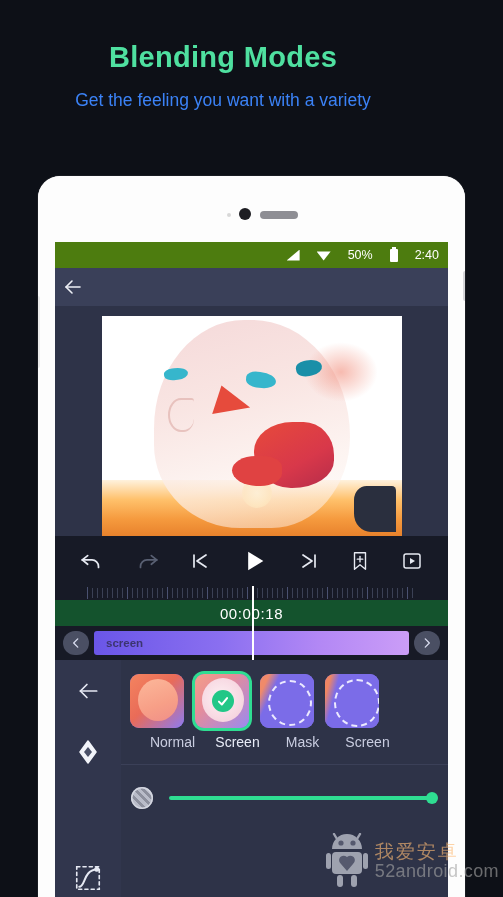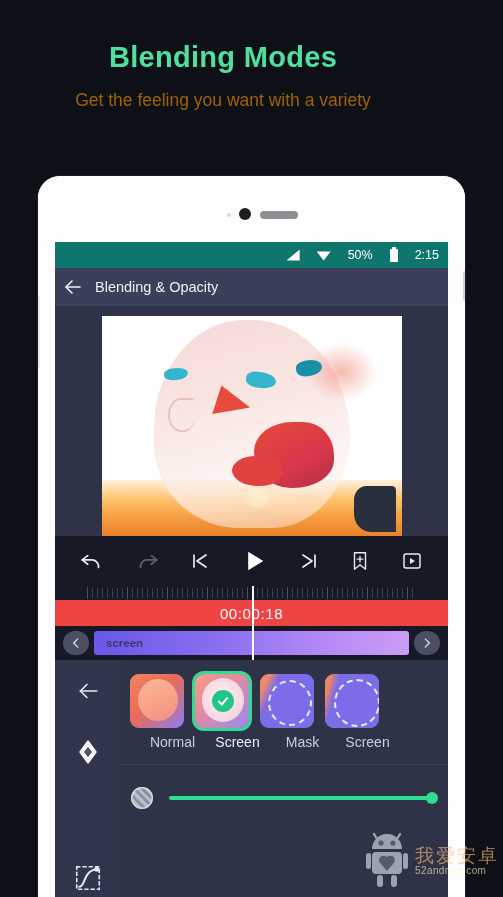--- a/index.html
+++ b/index.html
@@ -10,21 +10,21 @@
     overflow: hidden;
   }
   #root { position: relative; width: 503px; height: 897px; background: #0d1017; }
 
   
   .promo { position: absolute; top: 0; left: 0; width: 446px; padding-top: 42px; text-align: center; }
   .promo-title {
     color: #4fe0a0; font-size: 29px; font-weight: bold; letter-spacing: .3px; line-height: 1.1;
   }
   .promo-sub {
-    margin-top: 14px; color: #a16207; font-size: 17.5px; line-height: 1.45; font-weight: normal;
+    margin-top: 14px; color: #3b82f6; font-size: 17.5px; line-height: 1.45; font-weight: normal;
   }
 
   
   .device {
     position: absolute; left: 38px; top: 176px; width: 427px; height: 760px;
     background: #fdfdfd; border-radius: 22px 22px 0 0;
     box-shadow: 0 0 0 1px rgba(255,255,255,.05);
     overflow: hidden;
   }
   .bezel-top { position: absolute; top: 0; left: 0; width: 100%; height: 66px; background: #fdfdfd; }
@@ -36,21 +36,21 @@
   .side-btn-right { position: absolute; right: -2px; top: 95px; width: 4px; height: 30px; background: #d7d7da; border-radius: 2px; }
 
   
   .screen {
     position: absolute; left: 17px; top: 66px; width: 393px; height: 694px;
     background: #2e3348; overflow: hidden;
   }
 
   
   .statusbar {
-    height: 26px; background: #0f766e; display: flex; align-items: center;
+    height: 26px; background: #4d7c0f; display: flex; align-items: center;
     justify-content: flex-end; padding-right: 9px; gap: 17px;
     color: #ffffff; font-size: 12.5px;
   }
   .sb-item { display: flex; align-items: center; }
   .ico-signal { width: 13px; height: 11px; background: #fff;
     clip-path: polygon(100% 0, 100% 100%, 0 100%); }
   .ico-wifi { width: 14px; height: 11px; background: #fff;
     clip-path: polygon(0 18%, 100% 18%, 50% 100%); }
   .sb-text { color: #fff; font-size: 12.5px; }
   .ico-battery { width: 8px; height: 13px; background: #fff; border-radius: 1px; position: relative; }
@@ -125,21 +125,21 @@
   .ruler-ticks {
     position: absolute; left: 32px; right: 32px; top: 2px; height: 10px;
     background-image: repeating-linear-gradient(to right, #3b4155 0 1px, transparent 1px 5px);
   }
   .ruler-ticks.major {
     top: 1px; height: 12px;
     background-image: repeating-linear-gradient(to right, #4a5170 0 1px, transparent 1px 40px);
   }
 
   
-  .timecode-row { height: 26px; background: #ef4444; display: flex; align-items: center; justify-content: center; position: relative; }
+  .timecode-row { height: 26px; background: #14532d; display: flex; align-items: center; justify-content: center; position: relative; }
   .timecode { color: #ffffff; font-size: 15px; letter-spacing: .6px; }
 
   
   .track-row { height: 34px; background: #171a26; display: flex; align-items: center; padding: 0 8px; gap: 5px; position: relative; }
   .nav-chip {
     width: 26px; height: 24px; border-radius: 12px; background: #4a4f63;
     display: flex; align-items: center; justify-content: center; flex: none;
   }
   .clip {
     flex: 1; height: 24px; border-radius: 3px; position: relative; overflow: hidden;
@@ -227,21 +227,21 @@
   .slider-track { flex: 1; height: 4px; border-radius: 2px; background: #2fdd92; position: relative; }
   .slider-knob { position: absolute; right: -4px; top: -4px; width: 12px; height: 12px; border-radius: 50%; background: #2fdd92; }
 
   
   .watermark {
     position: absolute; right: 4px; bottom: 8px; display: flex; align-items: center; gap: 7px;
     opacity: .62; z-index: 30;
   }
   .wm-text { display: flex; flex-direction: column; line-height: 1.05; }
   .wm-cn { color: #fdba74; font-size: 19px; letter-spacing: 2px; }
-  .wm-en { color: #fef9c3; font-size: 10px; letter-spacing: .4px; }
+  .wm-en { color: #a3a3a3; font-size: 18px; letter-spacing: .4px; }
 </style>
 </head>
 <body>
 
 <div id="root">
 
   <div class="promo">
     <div class="promo-title">Blending Modes</div>
     <div class="promo-sub">
       <div>Get the feeling you want with a variety</div>
@@ -263,31 +263,30 @@
         <span class="sb-item">
             <span class="ico-signal"></span>
           </span>
         <span class="sb-item">
             <span class="ico-wifi"></span>
           </span>
         <span class="sb-text">50%</span>
         <span class="sb-item">
             <span class="ico-battery"></span>
           </span>
-        <span class="sb-text">2:15</span>
+        <span class="sb-text">2:40</span>
       </div>
 
       <div class="appbar">
         <span class="icon-btn">
           <svg width="24" height="24" viewBox="0 0 24 24" fill="none" stroke="#eef0f6" stroke-width="1.6" stroke-linecap="round" stroke-linejoin="round">
             <line x1="19" y1="12" x2="5" y2="12"></line>
               <polyline points="11,6 5,12 11,18"></polyline>
           </svg>
         </span>
-        <span class="appbar-title">Blending &amp; Opacity</span>
       </div>
 
       <div class="preview-wrap">
         <div class="preview">
           <div class="art-bg"></div>
           <div class="art-sunset"></div>
           <div class="art-sun"></div>
           <div class="art-head"></div>
           <div class="art-cheek"></div>
           <div class="art-nose"></div>

